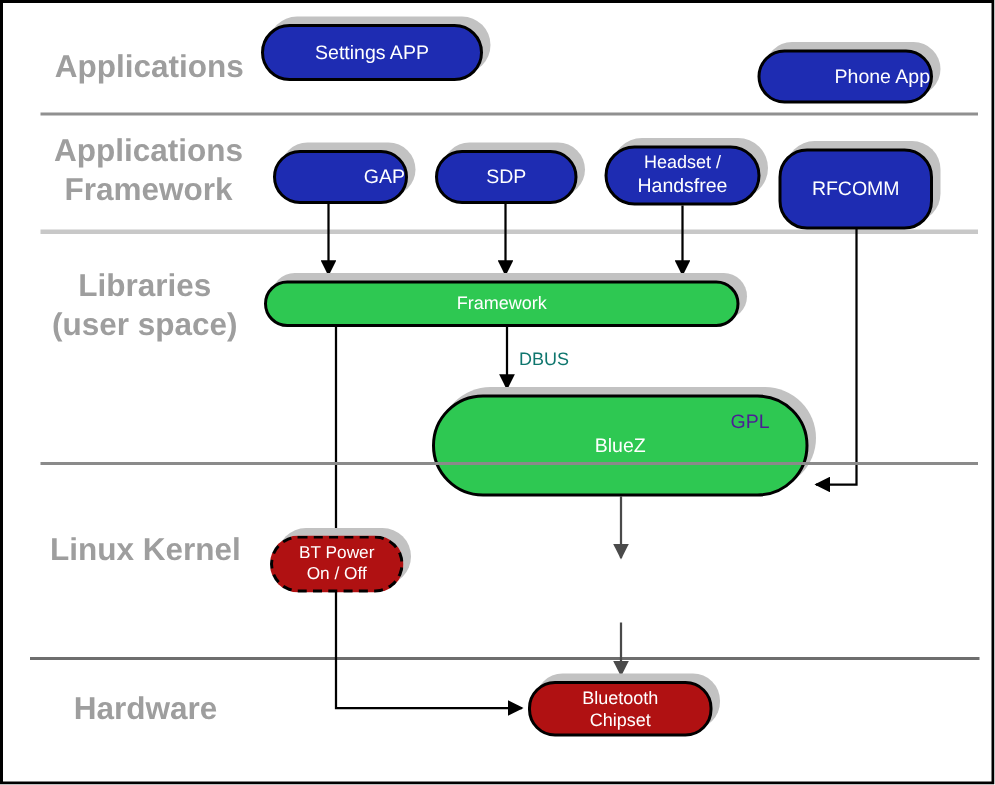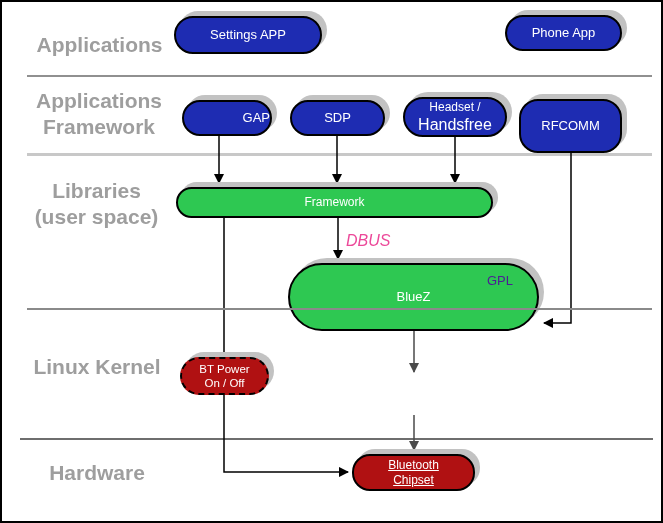--- a/index.html
+++ b/index.html
@@ -46,35 +46,34 @@
     z-index:2;
     line-height:1.25;
   }
   .node.blue{ background:#1e2cb2; }
   .node.green{ background:#2ec852; }
   .node.red{ background:#b01112; }
   .node.dashed{ border-style:dashed; }
   .t13{ font-size:13px; }
   .t12{ font-size:12px; }
   .t11{ font-size:11.5px; }
-  .t10{ font-size:16px; }
+  .t10{ font-size:13px; }
   .badge{
     position:absolute;
     top:9px; right:24px;
     color:#4c1d95;
     font-size:13px;
     line-height:1;
   }
   .float-label{
     position:absolute;
-    color:#ec4899;
-    font-size:16px;
+    color:#0f766e;
+    font-size:12px;
     z-index:4;
     white-space:nowrap;
-    font-style:italic;
   }
 </style>
 </head>
 <body>
 
 <div id="canvas">
 
   <div class="divider" style="left:25px;top:73px;width:625px;background:#909090;"></div>
   <div class="divider" style="left:25px;top:151px;width:625px;height:3px;background:#c8c8c8;"></div>
   <div class="divider over" style="left:25px;top:306px;width:625px;background:#8a8a8a;"></div>
@@ -123,21 +122,21 @@
     <line x1="412" y1="329" x2="412" y2="370" stroke="#4a4a4a" stroke-width="1.5" marker-end="url(#ag)"></line>
 
     <line x1="412" y1="413" x2="412" y2="448" stroke="#4a4a4a" stroke-width="1.5" marker-end="url(#ag)"></line>
   </svg>
 
   <div class="float-label" style="left:344px;top:230px;">DBUS</div>
 
   <div class="node blue t13" style="left:172px;top:14px;width:148px;height:38px;border-radius:19px;">
     <span>Settings APP</span>
   </div>
-  <div class="node blue t13" style="left:503px;top:13px;width:117px;height:36px;border-radius:18px;">
+  <div class="node blue t13" style="left:503px;top:31px;width:117px;height:36px;border-radius:18px;align-items:flex-end;">
     <span>Phone App</span>
   </div>
 
   <div class="node blue t13" style="left:180px;top:98px;width:90px;height:36px;border-radius:18px;align-items:flex-end;">
     <span>GAP</span>
   </div>
   <div class="node blue t13" style="left:288px;top:98px;width:95px;height:36px;border-radius:18px;">
     <span>SDP</span>
   </div>
   <div class="node blue" style="left:401px;top:95px;width:104px;height:40px;border-radius:20px;">
@@ -156,18 +155,18 @@
     <span>BlueZ</span>
     <span class="badge">GPL</span>
   </div>
 
   <div class="node red dashed t11" style="left:178px;top:355px;width:89px;height:38px;border-radius:19px;">
     <span>BT Power</span>
     <span>On / Off</span>
   </div>
 
 
-  <div class="node red t12" style="left:350px;top:452px;width:123px;height:37px;border-radius:18px;text-decoration:underline;">
+  <div class="node red t12" style="left:350px;top:452px;width:123px;height:37px;border-radius:18px;">
     <span>Bluetooth</span>
     <span>Chipset</span>
   </div>
 
 </div>
 
 </body></html>

